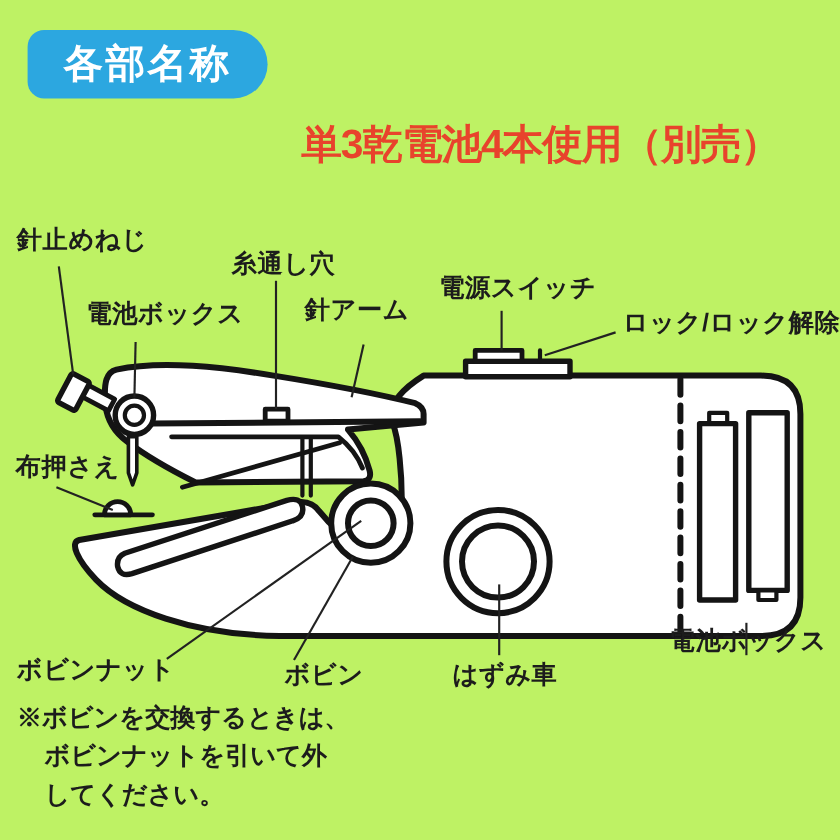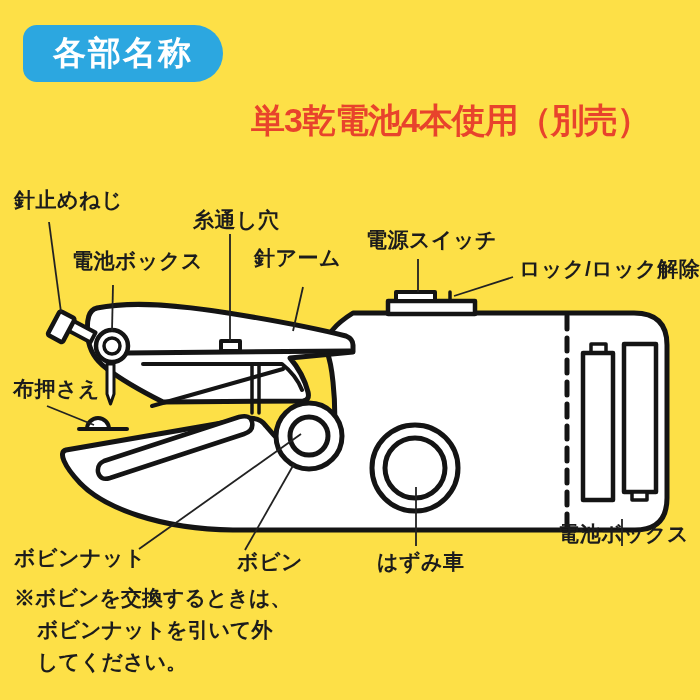--- a/index.html
+++ b/index.html
@@ -1,17 +1,17 @@
 <!DOCTYPE html>
 <html><head>
 <meta charset="utf-8">
 <style>
   html,body{margin:0;padding:0;background:#fff;}
   #stage{
-    position:relative;width:700px;height:700px;background:#fde047;overflow:hidden;
+    position:relative;width:700px;height:700px;background:#bef264;overflow:hidden;
     font-family:"Liberation Sans","DejaVu Sans",sans-serif;
   }
   
   #badge{
     position:absolute;left:23px;top:25px;width:200px;height:57px;
     background:#2CA7E0;border-radius:14px 29px 29px 14px;
     display:flex;align-items:center;justify-content:center;
     color:#ffffff;font-size:33px;font-weight:800;letter-spacing:2px;
   }
   

